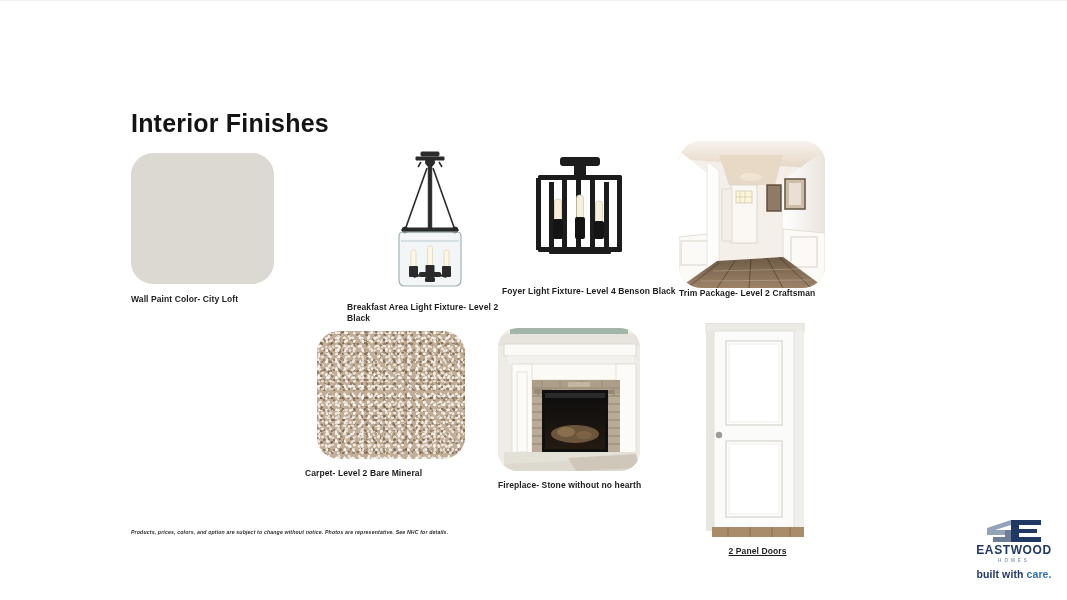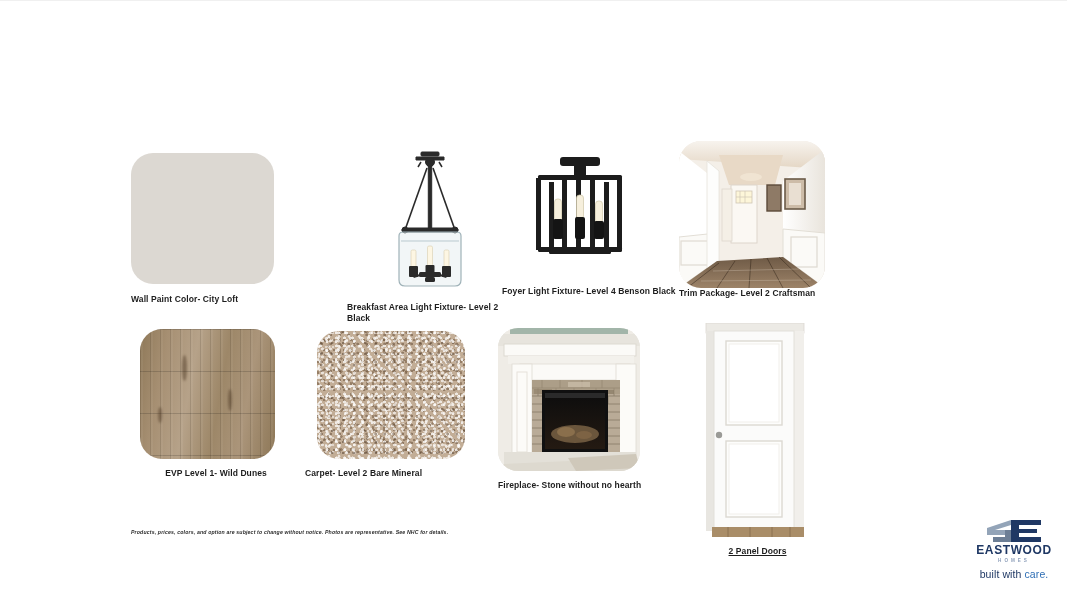--- a/index.html
+++ b/index.html
@@ -164,32 +164,33 @@
     text-align: center;
     font-size: 4.6px;
     font-weight: 700;
     letter-spacing: 3px;
     color: #8fa0bb;
     margin-top: 2px;
   }
   .logo-tag {
     text-align: center;
     font-size: 10.5px;
-    font-weight: 400;
+    font-weight: 700;
     color: #1f3864;
     margin-top: 5px;
     letter-spacing: .1px;
   }
   .logo-tag .care { color: #2f6fb5; }
 </style>
 </head>
 <body>
 
 <div class="slide">
 
+  <div class="title">Interior Finishes</div>
 
   <div class="item" id="item-paint">
     <div class="thumb">
       <div class="paint-swatch"></div>
     </div>
     <div class="caption">Wall Paint Color- City Loft</div>
   </div>
 
   <div class="item" id="item-pendant">
     <div class="thumb">
@@ -317,29 +318,20 @@
         </g>
         <g stroke="rgba(215,200,182,.35)" stroke-width="1">
           <path d="M34,130 L120,128"></path>
             <path d="M22,140 L132,139"></path>
         </g>
       </svg>
     </div>
     <div class="caption">Trim Package- Level 2 Craftsman</div>
   </div>
 
-  <div class="item" id="item-evp">
-    <div class="thumb">
-      <div class="wood-swatch"></div>
-      <div class="wood-knot" style="left:42px; top:26px; width:5px; height:26px;"></div>
-      <div class="wood-knot" style="left:88px; top:60px; width:4px; height:22px;"></div>
-      <div class="wood-knot" style="left:18px; top:78px; width:4px; height:16px;"></div>
-    </div>
-    <div class="caption">EVP Level 1- Wild Dunes</div>
-  </div>
 
   <div class="item" id="item-carpet">
     <div class="thumb">
       <div class="carpet-swatch"></div>
     </div>
     <div class="caption">Carpet-  Level 2 Bare Mineral</div>
   </div>
 
   <div class="item" id="item-fireplace">
     <div class="thumb">

